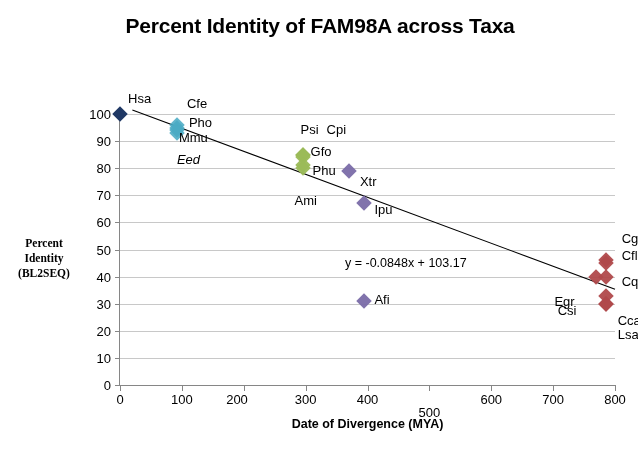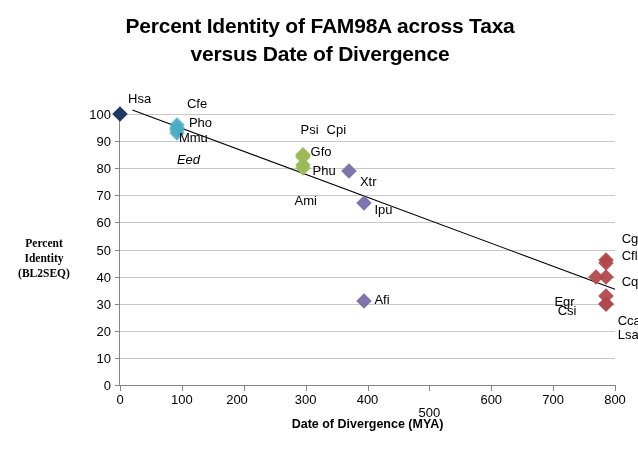--- a/index.html
+++ b/index.html
@@ -77,21 +77,20 @@
     position:absolute;left:345px;top:256px;font-size:12.5px;white-space:nowrap;
   }
 </style>
 </head>
 <body>
 
 <div id="chart-root">
 
   <div id="chart-title">
     <span class="l1">Percent Identity of FAM98A across Taxa</span>
-    <span class="l2">versus Date of Divergence</span>
   </div>
 
   <div id="y-axis-title">
     <span>Percent</span>
     <span>Identity</span>
     <span>(BL2SEQ)</span>
   </div>
 
   <div id="x-axis-title">Date of Divergence (MYA)</div>
 
@@ -198,14 +197,15 @@
         <div class="ptlabel" style="left: 501.719px; top: 118.34px;">Cgi</div>
         <div class="ptlabel" style="left: 501.719px; top: 135.05px;">Cfl</div>
         <div class="ptlabel" style="left: 434.438px; top: 154.6px; margin-top: 26px;">Egr</div>
         <div class="ptlabel" style="left: 501.719px; top: 160.6px;">Cqu</div>
         <div class="ptlabel" style="left: 437.719px; top: 189.57px;">Csi</div>
         <div class="ptlabel" style="left: 497.719px; top: 199.7px;">Cca</div>
         <div class="ptlabel" style="left: 497.719px; top: 213.7px;">Lsa</div>
       </div>
   </div>
 
+  <div id="trend-equation">y = -0.0848x + 103.17</div>
 
 </div>
 
 </body></html>

